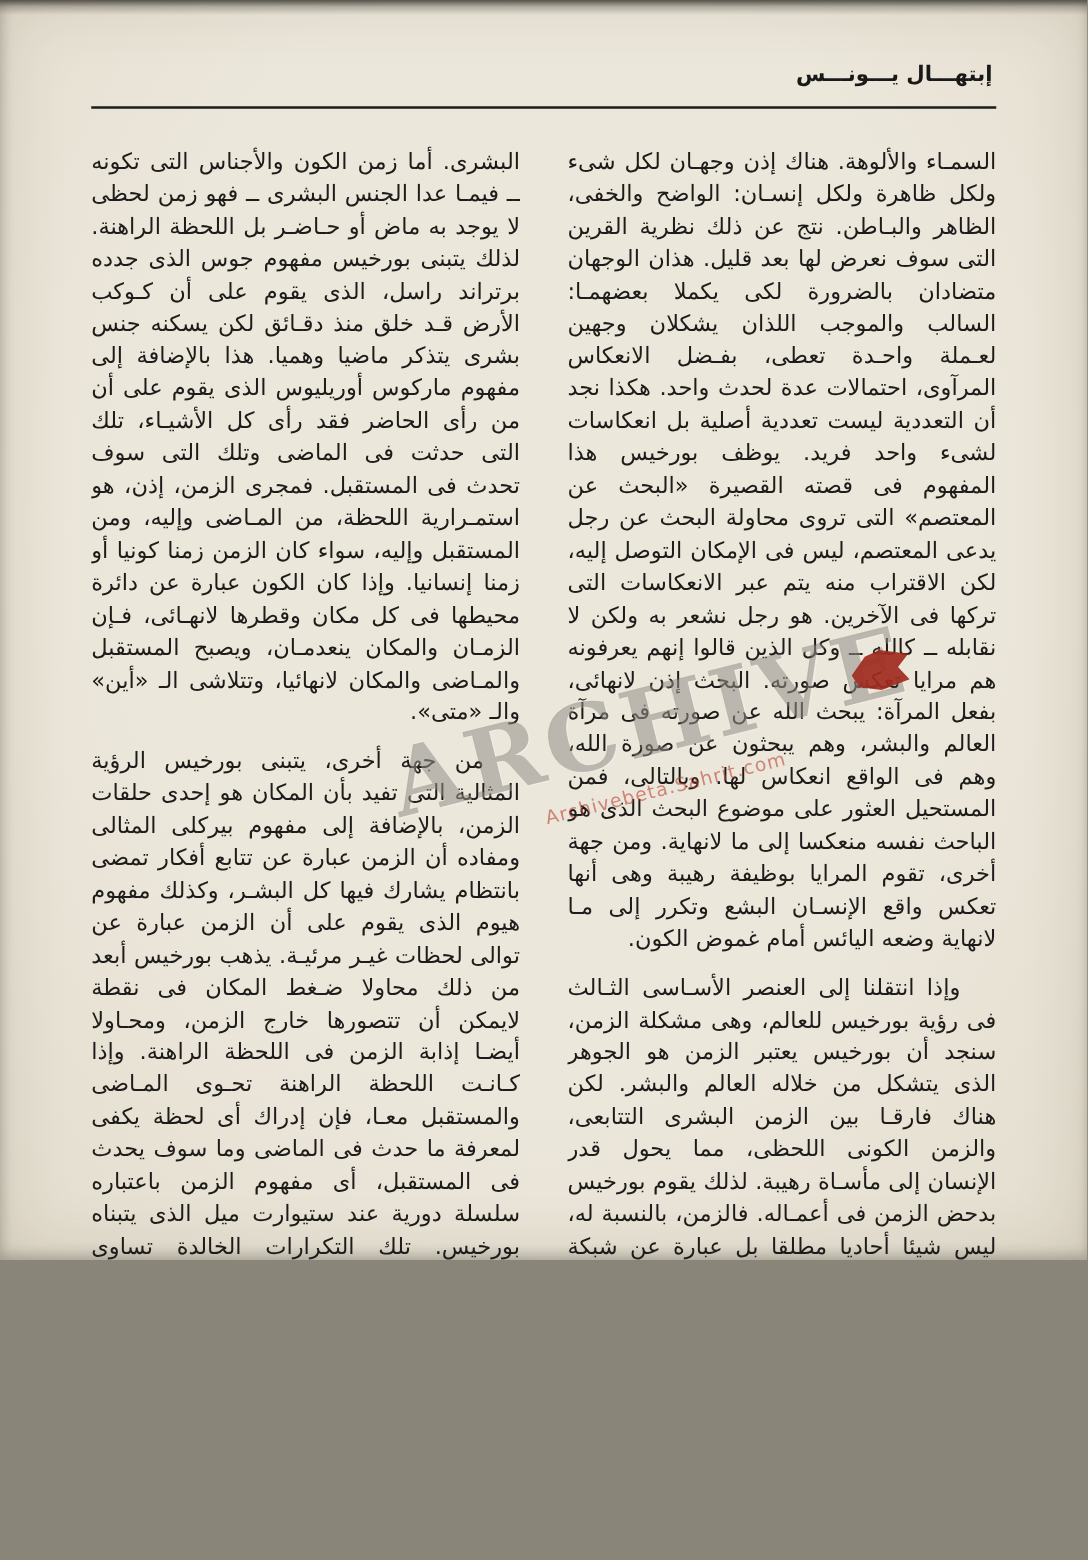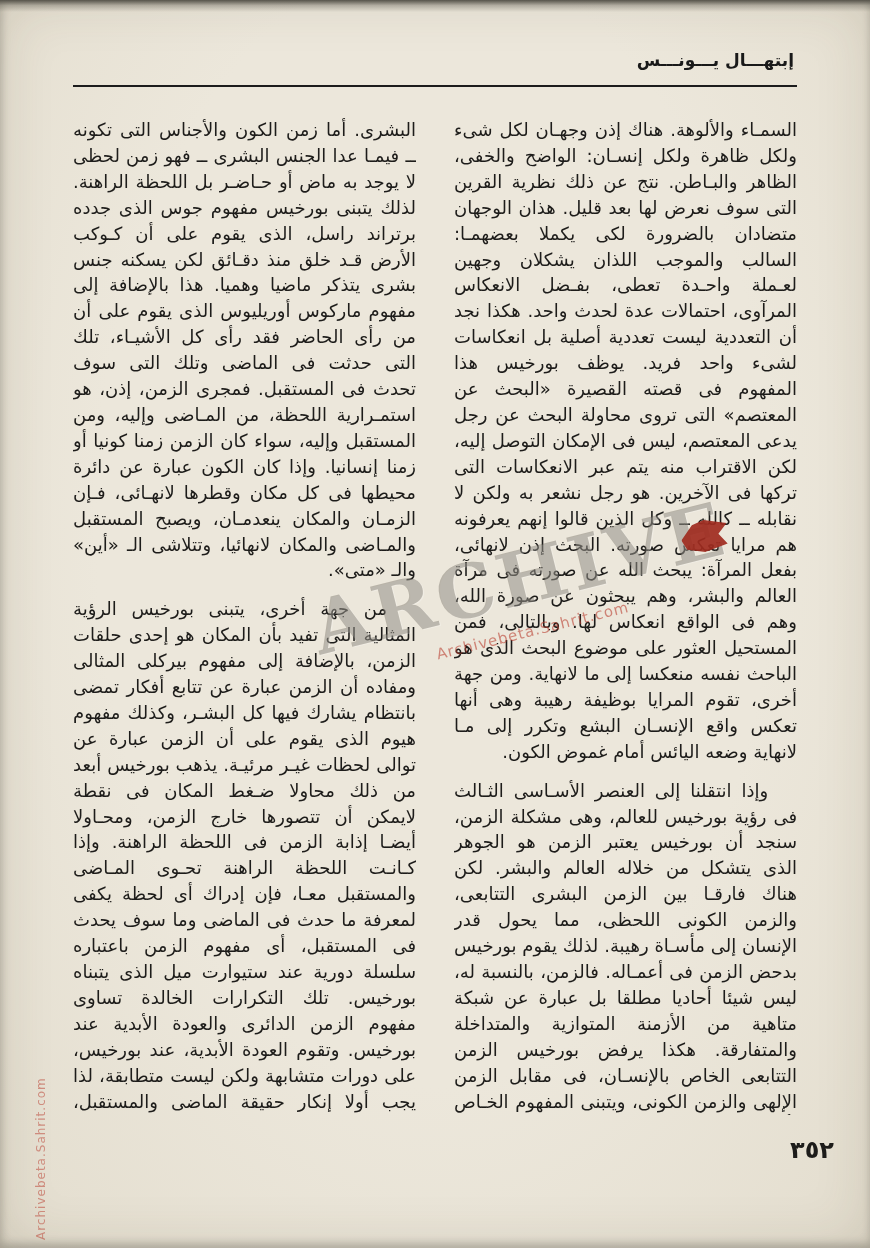--- a/index.html
+++ b/index.html
@@ -4,21 +4,21 @@
 <style>
   html,body{margin:0;padding:0;}
   body{
     width:870px;height:1248px;
     background:#8a8579;
     font-family:"DejaVu Sans",sans-serif;
     overflow:hidden;
   }
   .page{
     position:relative;
-    width:870px;height:1248px;
+    width:870px;height:1008px;
     background:radial-gradient(ellipse at 50% 42%, #ece7db 55%, #e3ddce 100%);
     box-shadow:inset 0 0 55px rgba(70,58,30,.14), inset 0 -5px 9px rgba(0,0,0,.18), inset 4px 0 10px rgba(0,0,0,.06);
     direction:rtl;
     overflow:hidden;
   }
   .scan-edge-top{
     position:absolute;top:0;left:0;right:0;height:12px;
     background:linear-gradient(180deg,#57544b 0%, rgba(87,84,75,.35) 45%, rgba(87,84,75,0) 100%);
     pointer-events:none;
   }

